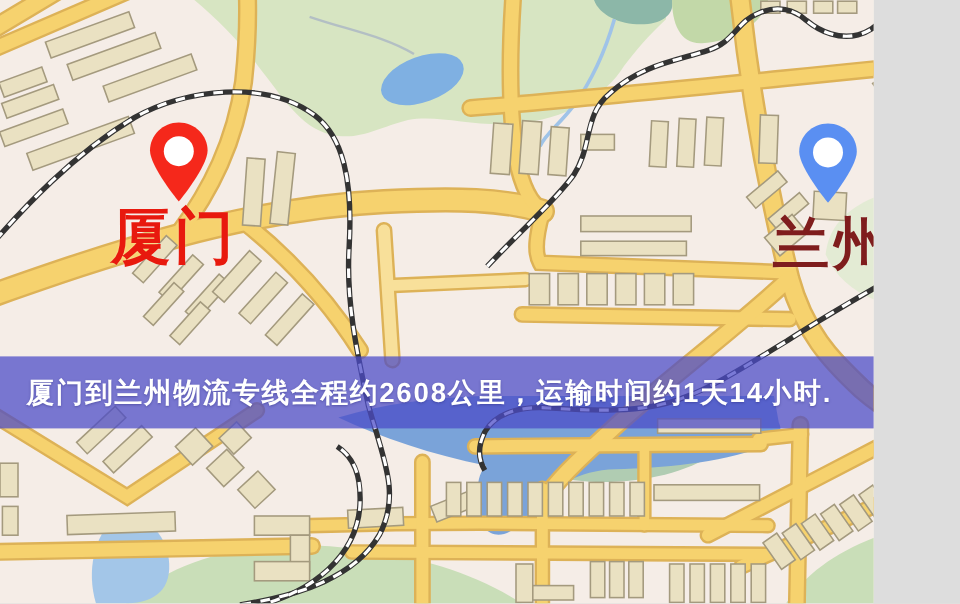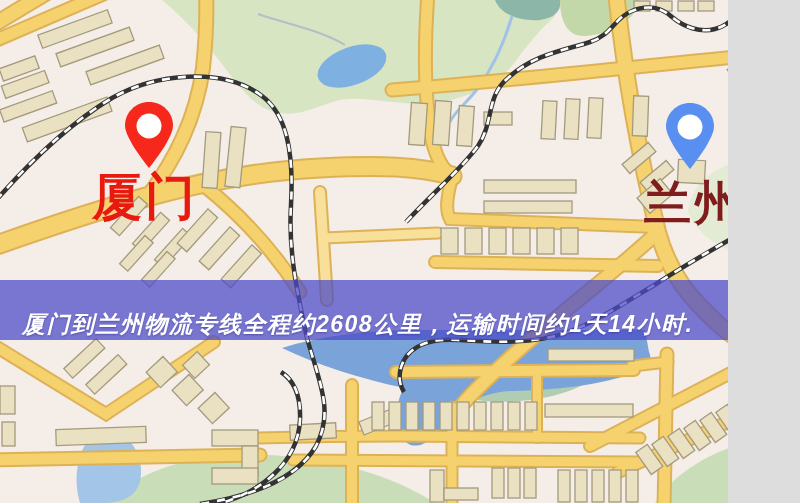--- a/index.html
+++ b/index.html
@@ -14,25 +14,24 @@
   .pin-origin{left:124px;top:101px;}
   .pin-destination{left:665px;top:102px;}
   .place-label{
     position:absolute;font-weight:bold;line-height:1;
     letter-spacing:3px;white-space:nowrap;
     text-shadow:0 0 2px rgba(255,255,255,.35);
   }
   .label-origin{left:92px;top:172px;font-size:50px;color:#e8190e;}
   .label-destination{left:644px;top:179px;font-size:47px;color:#7f1d1d;}
   .banner{
-    position:absolute;left:0;top:280px;width:800px;height:60px;
+    position:absolute;left:0;top:297px;width:800px;height:60px;
     background:rgba(75,75,200,0.74);
-    display:flex;align-items:flex-end;box-sizing:border-box;
+    display:flex;align-items:center;box-sizing:border-box;
     padding:0 22px;
-    font-style:italic;
   }
   .banner span{
     color:#fff;font-size:23px;font-weight:bold;letter-spacing:1.5px;
     white-space:nowrap;
     text-shadow:0 1px 2px rgba(40,40,120,.45);
   }
 </style>
 </head>
 <body>
 

